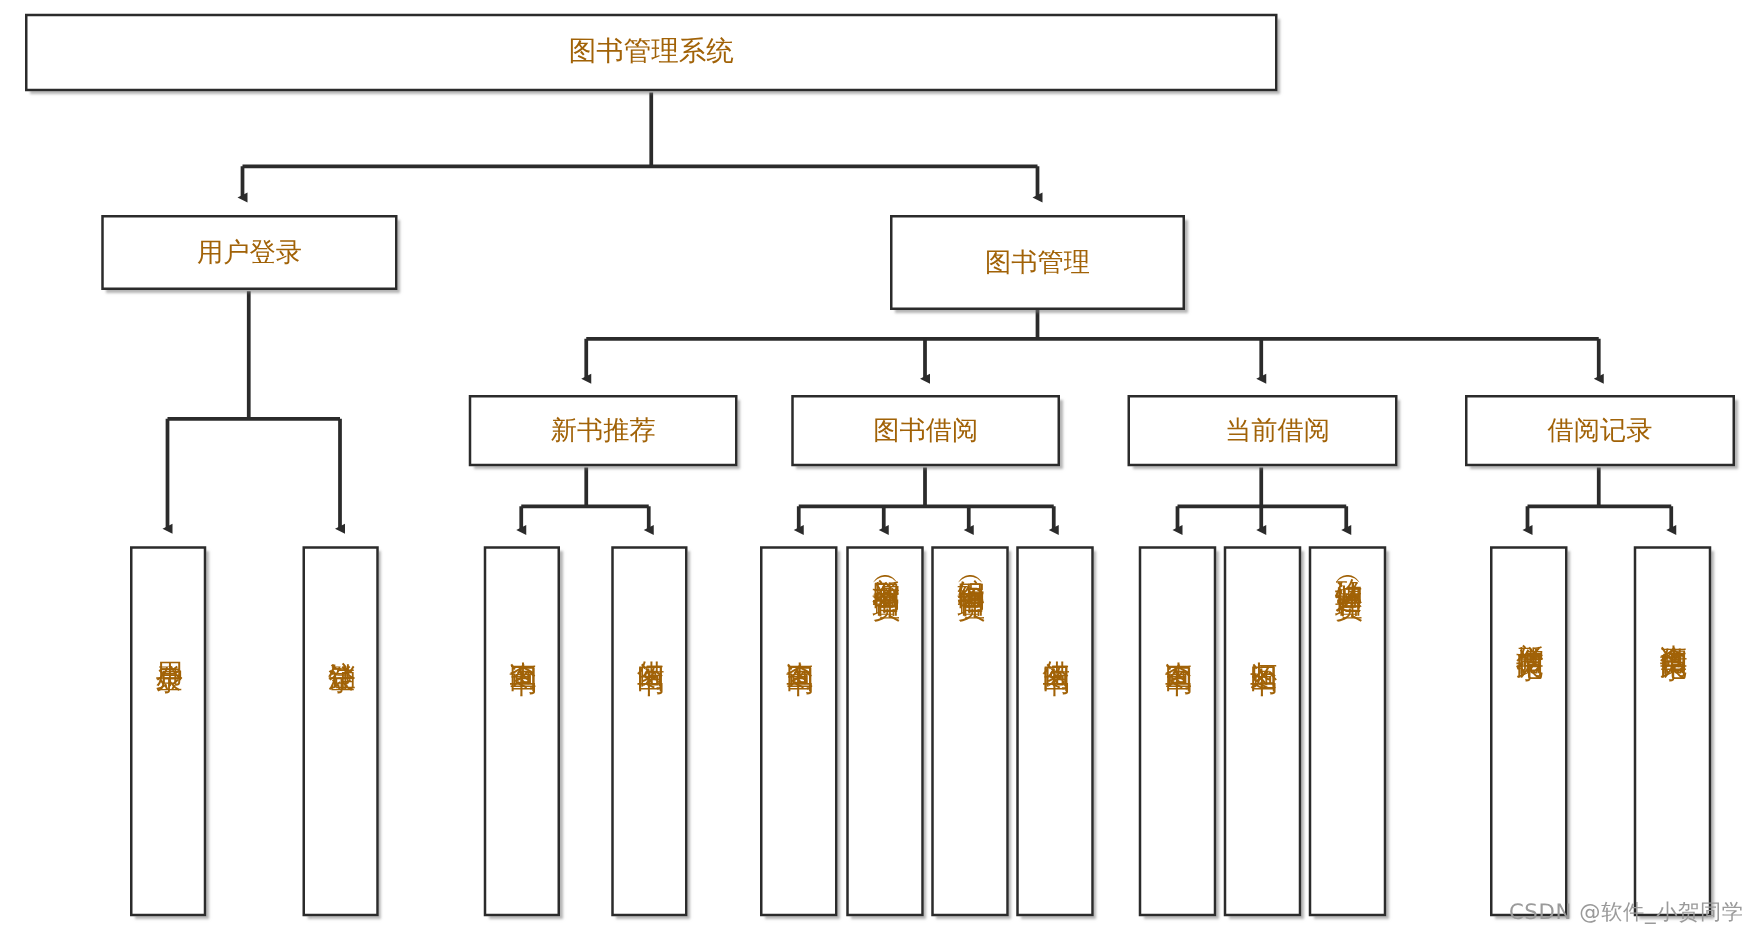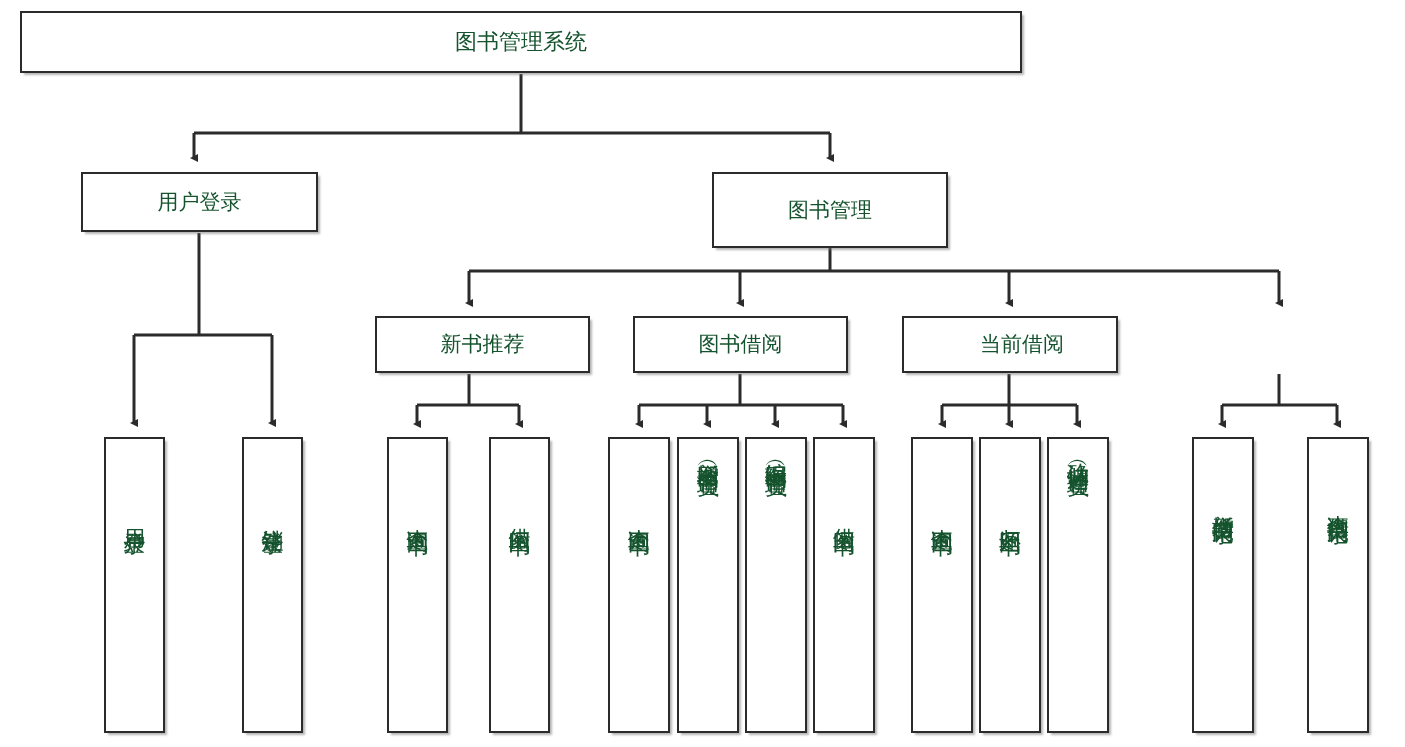--- a/index.html
+++ b/index.html
@@ -28,21 +28,21 @@
   }
   .node {
     position: absolute;
     box-sizing: border-box;
     background: #ffffff;
     border: 2px solid #2b2b2b;
     box-shadow: 3px 3px 2px -1px rgba(120,120,120,0.55);
     display: flex;
     align-items: center;
     justify-content: center;
-    color: #14532d;
+    color: #a16207;
   }
   .node-label {
     display: block;
     text-align: center;
     line-height: 1.18;
     white-space: nowrap;
   }
   
   .node.horiz .node-label {
     writing-mode: horizontal-tb;
@@ -145,20 +145,23 @@
 
   <div class="node horiz" style="left:363px; top:316px; width:215px; height:57px;margin-left:12px;">
     <span class="node-label">新书推荐</span>
   </div>
   <div class="node horiz" style="left:633px; top:316px; width:215px; height:57px;">
     <span class="node-label">图书借阅</span>
   </div>
   <div class="node horiz" style="left:902px; top:316px; width:216px; height:57px;padding-left:24px;">
     <span class="node-label">当前借阅</span>
   </div>
+  <div class="node horiz" style="left:1172px; top:316px; width:216px; height:57px;">
+    <span class="node-label">借阅记录</span>
+  </div>
 
   <div class="node vert short" style="left:104px; top:437px; width:61px; height:296px;">
     <span class="node-label">用户登录</span>
   </div>
   <div class="node vert short" style="left:242px; top:437px; width:61px; height:296px;">
     <span class="node-label">注销登录</span>
   </div>
 
   <div class="node vert short" style="left:387px; top:437px; width:61px; height:296px;">
     <span class="node-label">查询图书</span>
@@ -190,14 +193,15 @@
     <span class="node-label">确认归还（管理员）</span>
   </div>
 
   <div class="node vert short3" style="left:1192px; top:437px; width:62px; height:296px;">
     <span class="node-label">新增借阅记录</span>
   </div>
   <div class="node vert short3" style="left:1307px; top:437px; width:62px; height:296px;">
     <span class="node-label">查询借阅记录</span>
   </div>
 
+  <div class="watermark">CSDN @软件_小贺同学</div>
 
 </div>
 
 </body></html>

